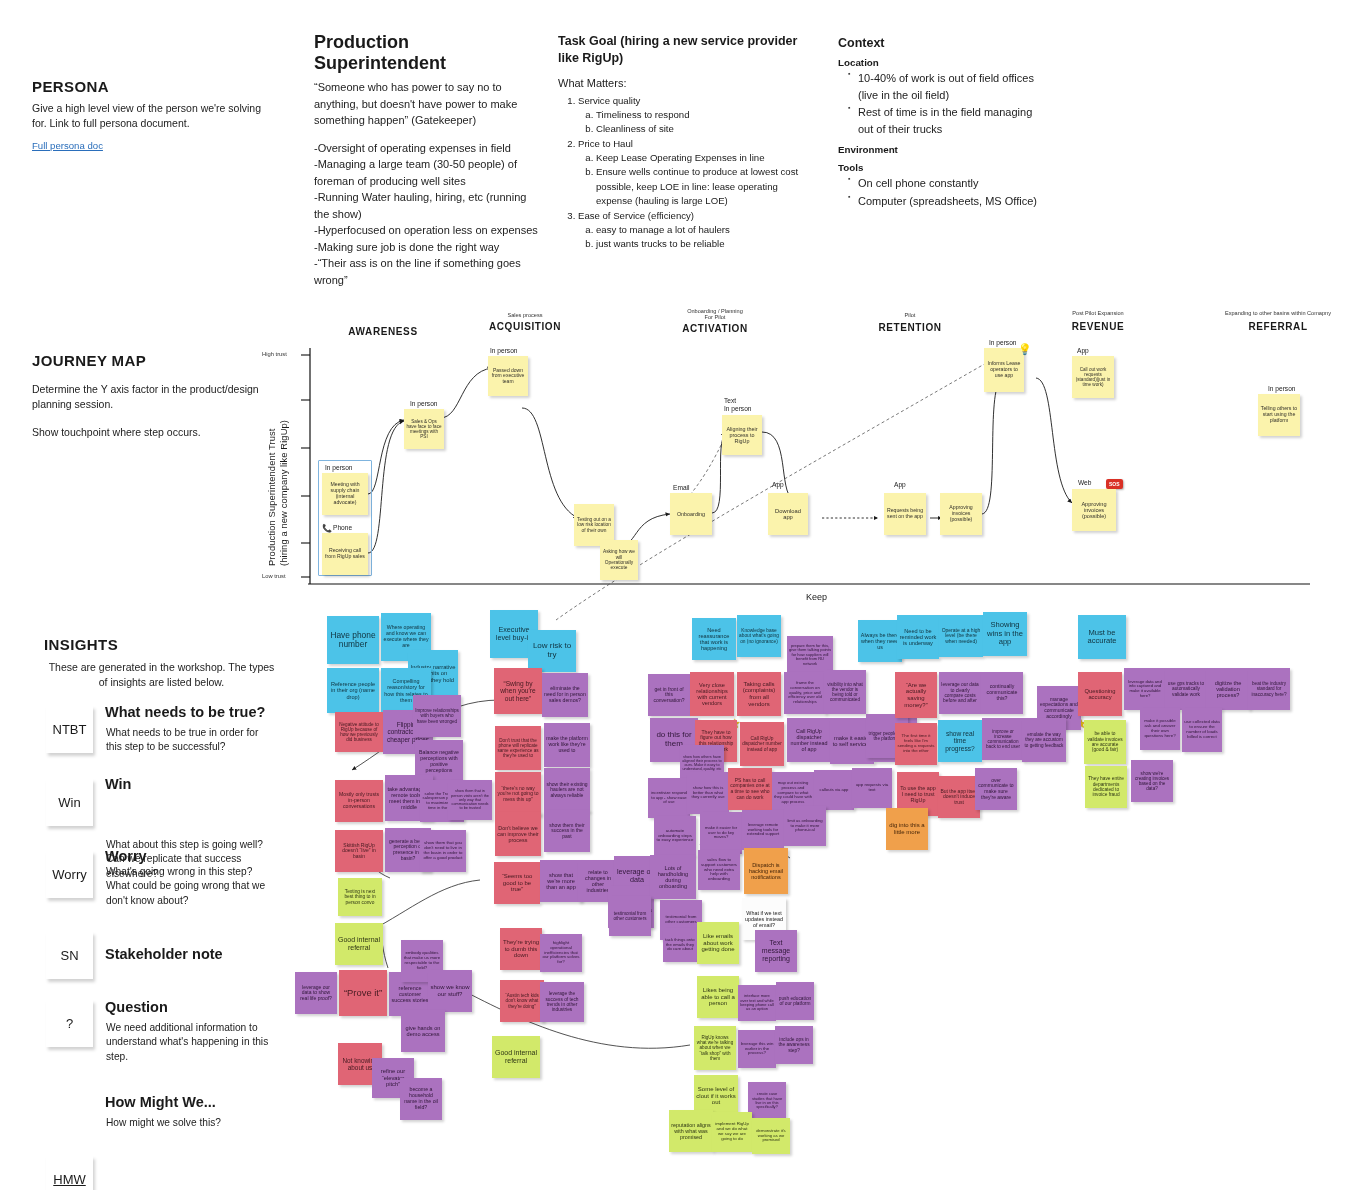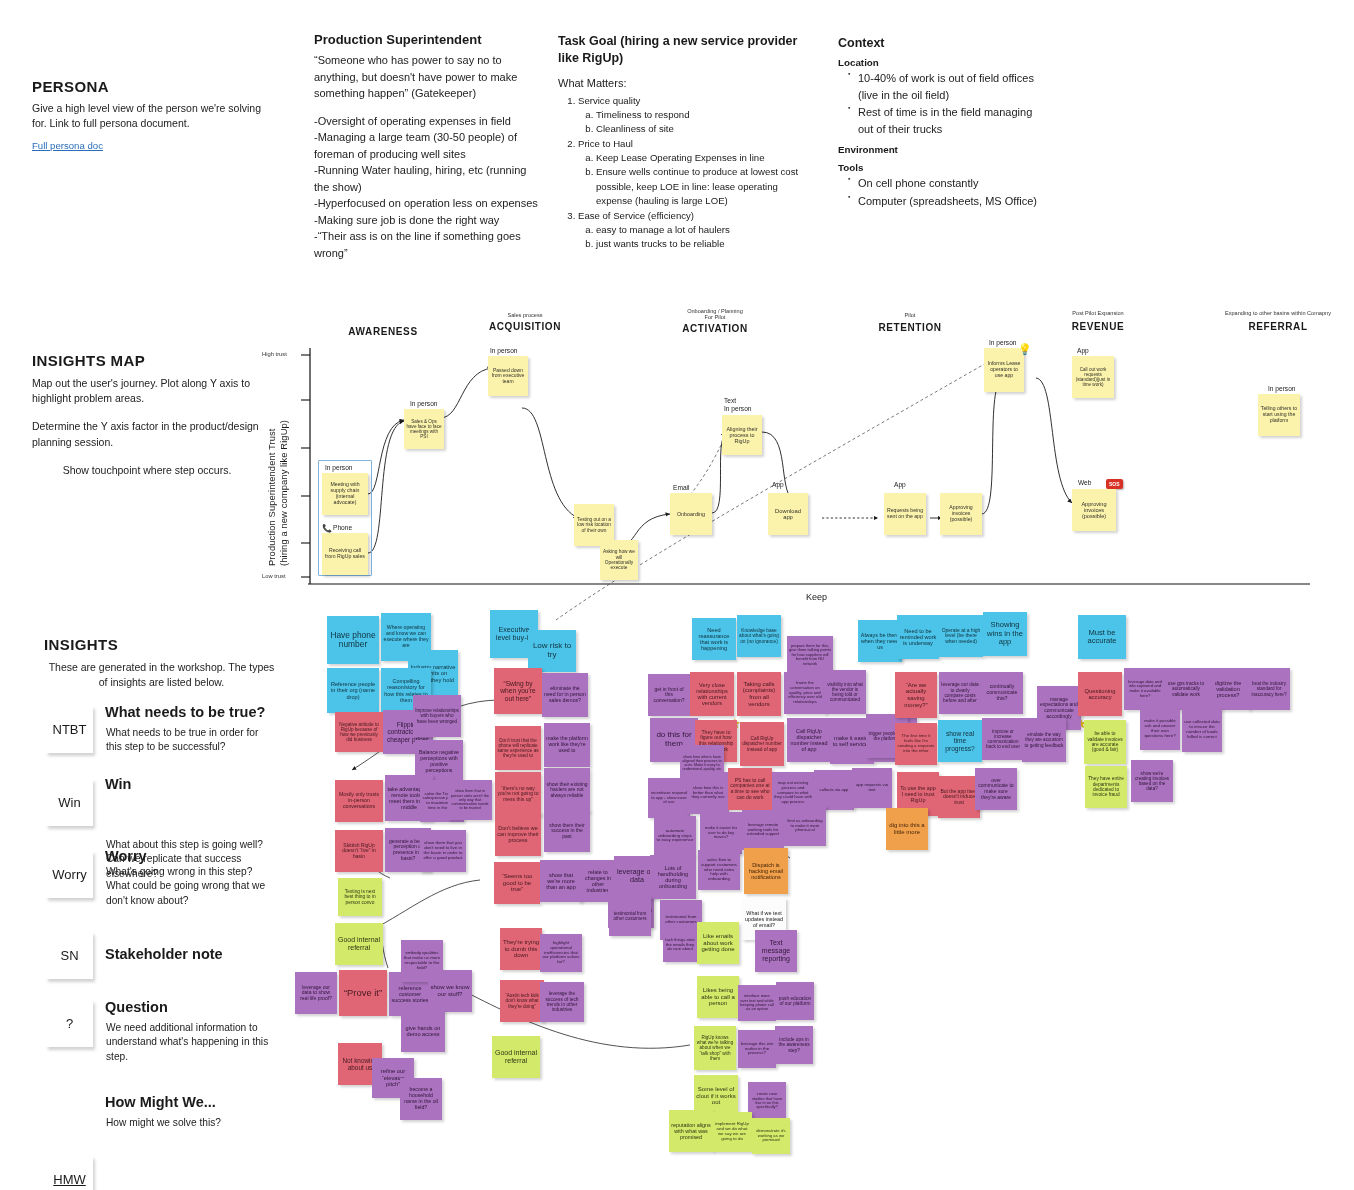--- a/index.html
+++ b/index.html
@@ -83,21 +83,21 @@
 </head>
 <body>
 
 <div class="abs" style="left:32px; top:78px; width:230px;">
   <div class="sec-title">PERSONA</div>
   <div class="sec-body" style="margin-top:6px;">Give a high level view of the person we're solving for. Link to full persona document.</div>
   <a class="link" href="#" style="display:inline-block;margin-top:9px;">Full persona doc</a>
 </div>
 
 <div class="abs" style="left:314px; top:32px; width:226px;">
-  <div class="col-head" style="font-size:13px;">Production Superintendent</div>
+  <div class="col-head" style="font-size:18px;">Production Superintendent</div>
   <div class="col-body" style="margin-top:5px;">“Someone who has power to say no to anything, but doesn't have power to make something happen” (Gatekeeper)</div>
   <div class="col-body" style="margin-top:11px; white-space:pre-line;">-Oversight of operating expenses in field
 -Managing a large team (30-50 people) of foreman of producing well sites
 -Running Water hauling, hiring, etc (running the show)
 -Hyperfocused on operation less on expenses
 -Making sure job is done the right way
 -“Their ass is on the line if something goes wrong”</div>
 </div>
 
 <div class="abs" style="left:558px; top:33px; width:250px;">
@@ -131,24 +131,23 @@
   </ul>
   <div class="sub-head">Environment</div>
   <div class="sub-head">Tools</div>
   <ul class="ctx col-body">
     <li>On cell phone constantly</li>
     <li>Computer (spreadsheets, MS Office)</li>
   </ul>
 </div>
 
 <div class="abs" style="left:32px; top:352px; width:230px;">
-  <div class="sec-title">INSIGHTS MAP</div>
-  <div class="sec-body" style="margin-top:7px;">Map out the user's journey. Plot along Y axis to highlight problem areas.</div>
+  <div class="sec-title">JOURNEY MAP</div>
   <div class="sec-body" style="margin-top:13px;">Determine the Y axis factor in the product/design planning session.</div>
-  <div class="sec-body" style="margin-top:13px;text-align:center;">Show touchpoint where step occurs.</div>
+  <div class="sec-body" style="margin-top:13px;">Show touchpoint where step occurs.</div>
 </div>
 
 <div class="abs" style="left:44px; top:636px; width:235px;">
   <div class="sec-title">INSIGHTS</div>
   <div class="sec-body" style="margin-top:7px;text-align:center;">These are generated in the workshop. The types of insights are listed below.</div>
 </div>
 
 <div class="legend-chip blue" style="left:46px;  top:706px;">NTBT</div>
 <div class="legend-title" style="left:105px; top:704px;">What needs to be true?</div>
 <div class="legend-desc" style="left:106px; top:726px; width:168px;">What needs to be true in order for this step to be successful?</div>

